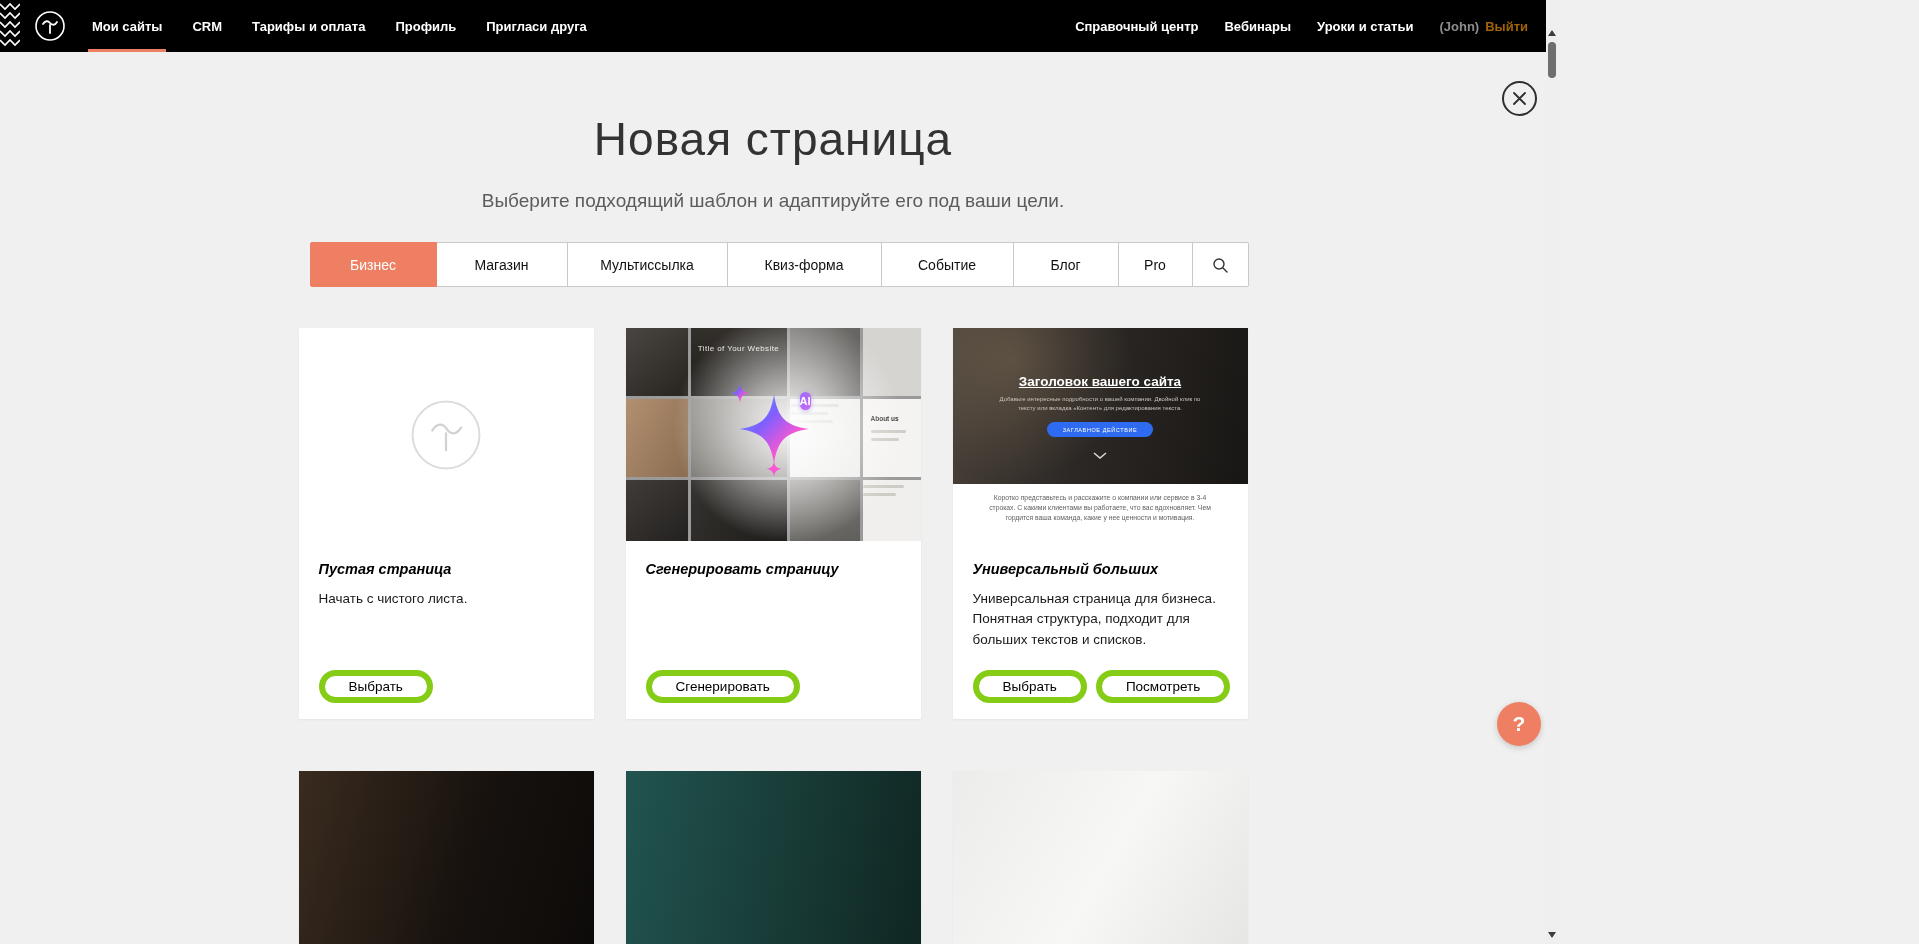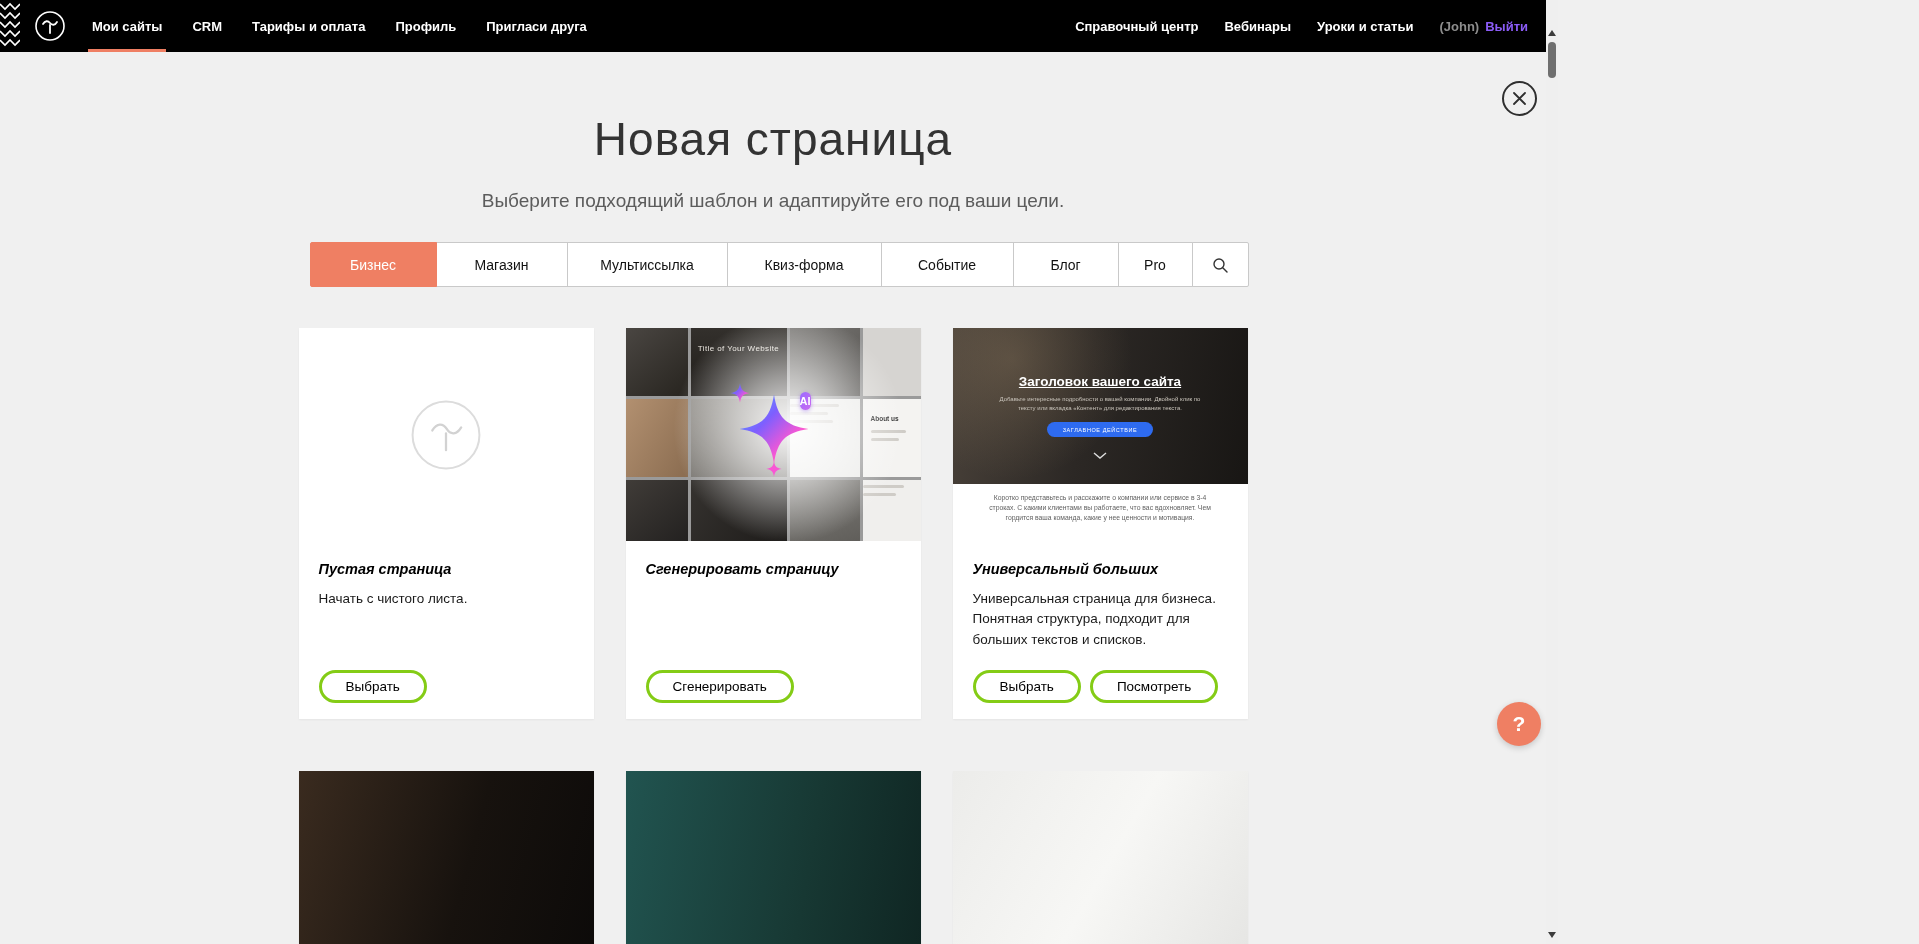--- a/index.html
+++ b/index.html
@@ -24,21 +24,21 @@
     color:#fff; font-size:13px; font-weight:700; margin-right:30px;
     cursor:pointer; white-space:nowrap;
   }
   .nav-right .nav-item { margin-right:26px; }
   .nav-item.active::after {
     content:""; position:absolute; left:-4px; right:-4px; bottom:0; height:3px;
     background:#ef7f63;
   }
   .user-area { display:flex; align-items:center; height:52px; cursor:pointer; white-space:nowrap; }
   .user-name { color:#8d8d8d; font-size:13px; font-weight:700; margin-right:6px; }
-  .logout { color:#8b5cf6; font-size:13px; font-weight:700; }
+  .logout { color:#a16207; font-size:13px; font-weight:700; }
 
   
   .scrollbar { position:absolute; left:1546px; top:0; width:12px; height:944px; background:#efefef; z-index:30; }
   .sb-arrow-up, .sb-arrow-down { position:absolute; left:2px; width:0; height:0; cursor:pointer; }
   .sb-arrow-up { top:30px; border-left:4px solid transparent; border-right:4px solid transparent; border-bottom:6px solid #3c3c3c; }
   .sb-arrow-down { top:932px; border-left:4px solid transparent; border-right:4px solid transparent; border-top:6px solid #3c3c3c; }
   .sb-thumb { position:absolute; left:2px; top:42px; width:8px; height:36px; background:#6f6f6f; border-radius:4px; cursor:pointer; }
 
   
   .close-btn {
@@ -80,21 +80,21 @@
     display:grid; grid-template-columns:repeat(3,295px);
     column-gap:32px; row-gap:52px; justify-content:center; margin-top:41px;
   }
   .card { position:relative; background:#fff; height:391px; box-shadow:0 1px 2px rgba(0,0,0,.05); }
   .card-preview { position:relative; height:213px; overflow:hidden; }
   .card-body { padding:20px 20px 0 20px; }
   .card-title { font-size:14.5px; font-weight:700; color:#000;font-style:italic; }
   .card-desc { margin-top:12px; font-size:13.5px; line-height:1.5; color:#1a1a1a; max-width:250px; }
   .card-actions { position:absolute; left:20px; bottom:16px; display:flex; gap:9px; }
   .btn-pill {
-    border:3px solid #84cc16; border-radius:17px; background:#fff;
+    border:6px solid #84cc16; border-radius:17px; background:#fff;
     height:33px; padding:0 24px; font-size:13.5px; color:#000;
     display:flex; align-items:center; cursor:pointer; white-space:nowrap;
     font-family:inherit;
   }
 
   
   .blank-preview { height:213px; display:flex; align-items:center; justify-content:center; background:#fff; }
 
   
   .collage {

